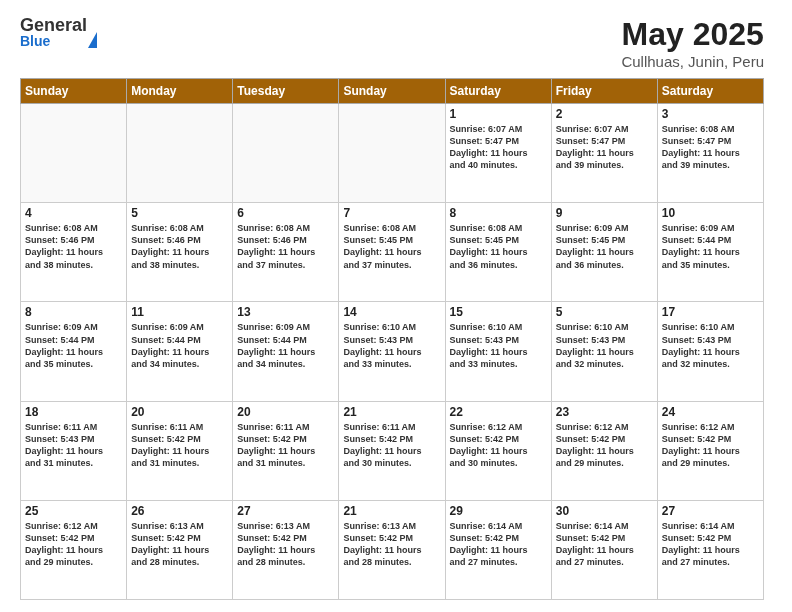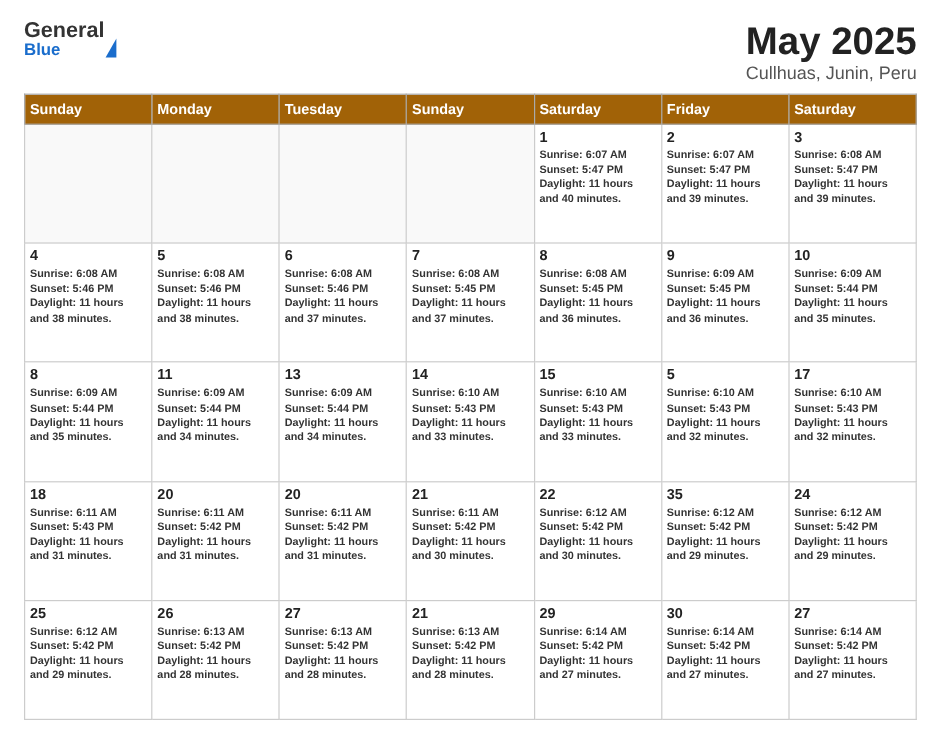--- a/index.html
+++ b/index.html
@@ -235,21 +235,21 @@
           </td>
           <td>
             <span class="day-num">21</span>
             <div class="day-info">Sunrise: 6:11 AM<br>Sunset: 5:42 PM<br>Daylight: 11 hours<br>and 30 minutes.</div>
           </td>
           <td>
             <span class="day-num">22</span>
             <div class="day-info">Sunrise: 6:12 AM<br>Sunset: 5:42 PM<br>Daylight: 11 hours<br>and 30 minutes.</div>
           </td>
           <td>
-            <span class="day-num">35</span>
+            <span class="day-num">23</span>
             <div class="day-info">Sunrise: 6:12 AM<br>Sunset: 5:42 PM<br>Daylight: 11 hours<br>and 29 minutes.</div>
           </td>
           <td>
             <span class="day-num">24</span>
             <div class="day-info">Sunrise: 6:12 AM<br>Sunset: 5:42 PM<br>Daylight: 11 hours<br>and 29 minutes.</div>
           </td>
         </tr>
         <tr>
           <td>
             <span class="day-num">25</span>

